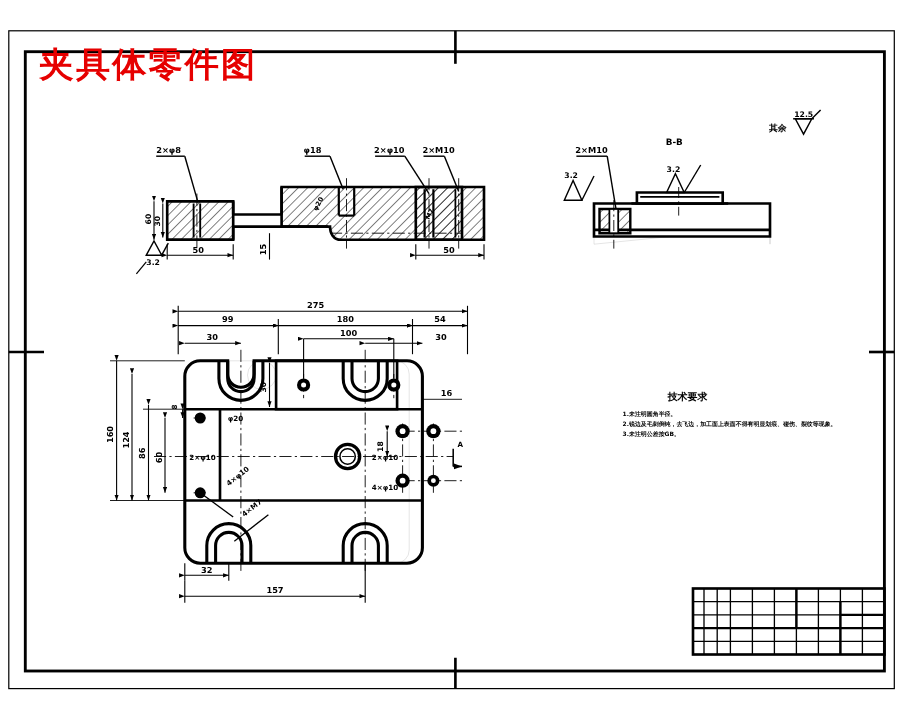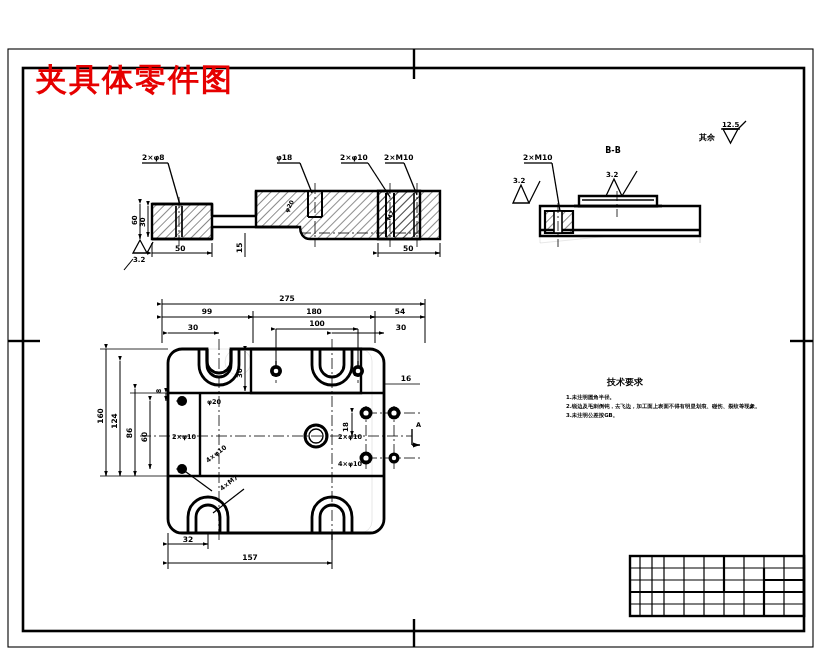--- a/index.html
+++ b/index.html
@@ -1,18 +1,18 @@
 <!DOCTYPE html>
 <html><head>
 <meta charset="utf-8">
 <style>
   html,body{margin:0;padding:0;background:#ffffff;}
   body{width:830px;height:654px;overflow:hidden;
        font-family:"DejaVu Sans","Liberation Sans",sans-serif;}
-  #sheet{position:relative;width:830px;height:544px;background:#fff;margin-top:21px;}
+  #sheet{position:relative;width:830px;height:544px;background:#fff;}
   svg{display:block;}
   .ttl{position:absolute;left:36px;top:38px;color:#e60000;
        font-family:"DejaVu Serif","Liberation Serif",serif;
        font-weight:700;font-size:31px;letter-spacing:2px;white-space:nowrap;
        z-index:5;}
 </style>
 </head>
 <body>
 
 <div id="sheet">

